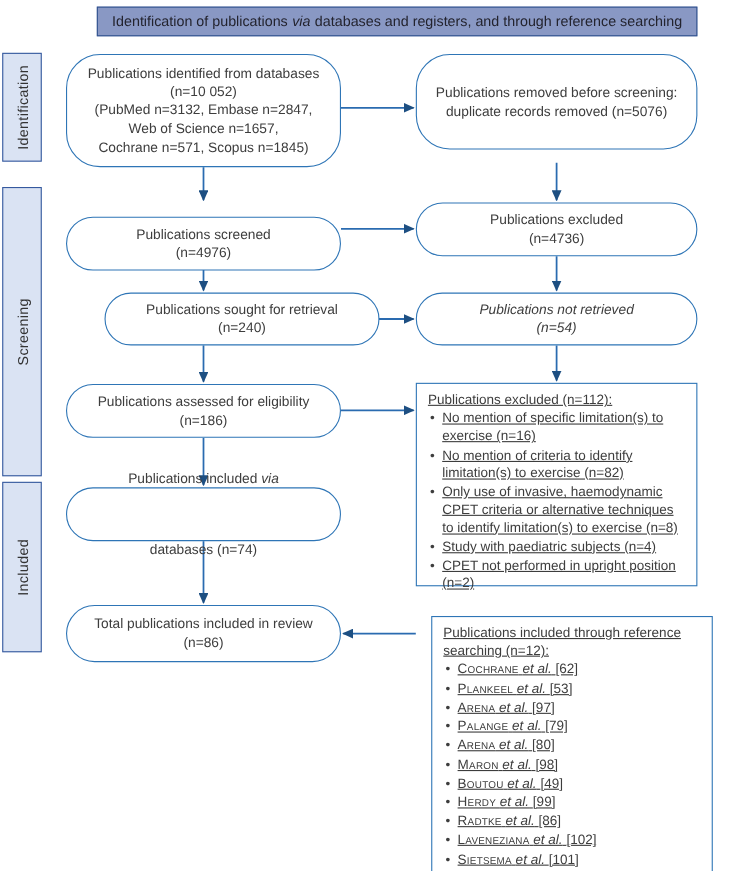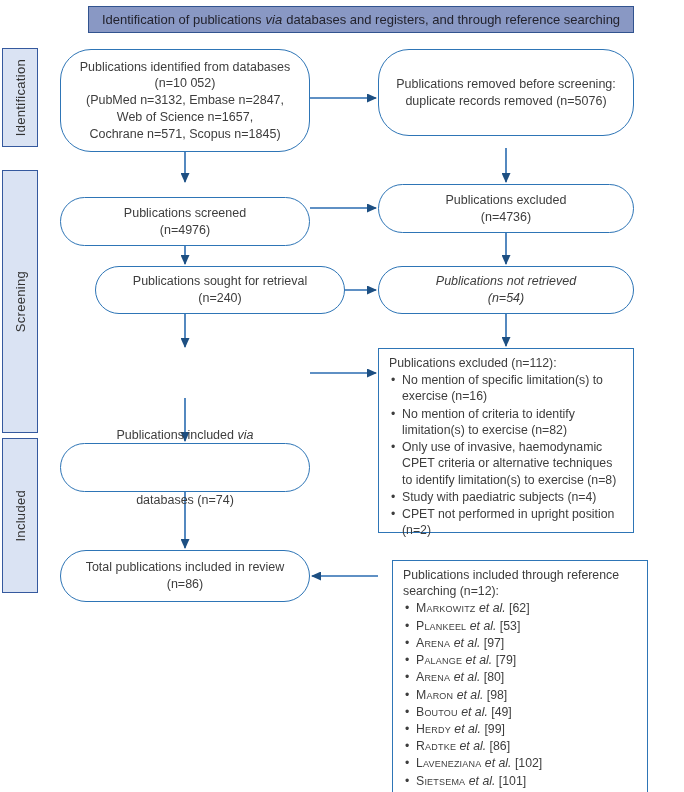--- a/index.html
+++ b/index.html
@@ -20,21 +20,21 @@
   }
   .stage span{
     writing-mode:vertical-rl;transform:rotate(180deg);
     font-size:13px;color:#333;letter-spacing:.3px;
   }
   .box{
     position:absolute;background:#fff;border:1.5px solid #2e75b6;box-sizing:border-box;
     font-size:12.5px;line-height:1.34;
   }
   .center{display:flex;flex-direction:column;align-items:center;justify-content:center;text-align:center;padding:2px 8px;border-radius:31px;}
-  .leftbox{padding:6px 10px;font-size:12.3px;line-height:1.32;}
+  .leftbox{padding:6px 10px;font-size:12.3px;line-height:1.32;text-decoration:underline;}
   .leftbox .title{margin:0 0 1px 0;}
   ul.blist{margin:1px 0 0 0;padding:0;list-style:none;}
   ul.blist li{position:relative;padding-left:13px;margin:0 0 1px 0;}
   ul.blist li::before{content:"\2022";position:absolute;left:2px;top:0;}
   .it{font-style:italic;}
   .sc{font-variant:small-caps;letter-spacing:.2px;}
   svg.arrows{position:absolute;left:0;top:0;pointer-events:none;}
 </style>
 </head>
 <body>
@@ -104,20 +104,24 @@
 
   <div class="box center" style="left:60px;top:266px;width:250px;height:48px;margin-left:35px;">
     <div>Publications sought for retrieval</div>
     <div>(n=240)</div>
   </div>
   <div class="box center" style="left:378px;top:266px;width:256px;height:48px;font-style:italic;">
     <div>Publications not retrieved</div>
     <div>(n=54)</div>
   </div>
 
+  <div class="box center" style="left:60px;top:349px;width:250px;height:49px;">
+    <div>Publications assessed for eligibility</div>
+    <div>(n=186)</div>
+  </div>
 
   <div class="box leftbox" style="left:378px;top:348px;width:256px;height:185px;">
     <div class="title">Publications excluded (n=112):</div>
     <ul class="blist">
       <li>No mention of specific limitation(s) to exercise (n=16)</li>
       <li>No mention of criteria to identify limitation(s) to exercise (n=82)</li>
       <li>Only use of invasive, haemodynamic CPET criteria or alternative techniques to identify limitation(s) to exercise (n=8)</li>
       <li>Study with paediatric subjects (n=4)</li>
       <li>CPET not performed in upright position (n=2)</li>
     </ul>
@@ -133,21 +137,21 @@
 
   <div class="box center" style="left:60px;top:550px;width:250px;height:52px;">
     <div>Total publications included in review</div>
     <div>(n=86)</div>
   </div>
 
   <div class="box leftbox" style="left:392px;top:548px;width:256px;height:239px;margin-top:12px;">
     <div class="title">Publications included through reference searching (n=12):</div>
     <ul class="blist">
       <li>
-        <span class="sc">Markowitz</span>
+        <span class="sc">Cochrane</span>
         <span class="it">et al.</span>
         <span>[62]</span>
       </li>
       <li>
         <span class="sc">Plankeel</span>
         <span class="it">et al.</span>
         <span>[53]</span>
       </li>
       <li>
         <span class="sc">Arena</span>

